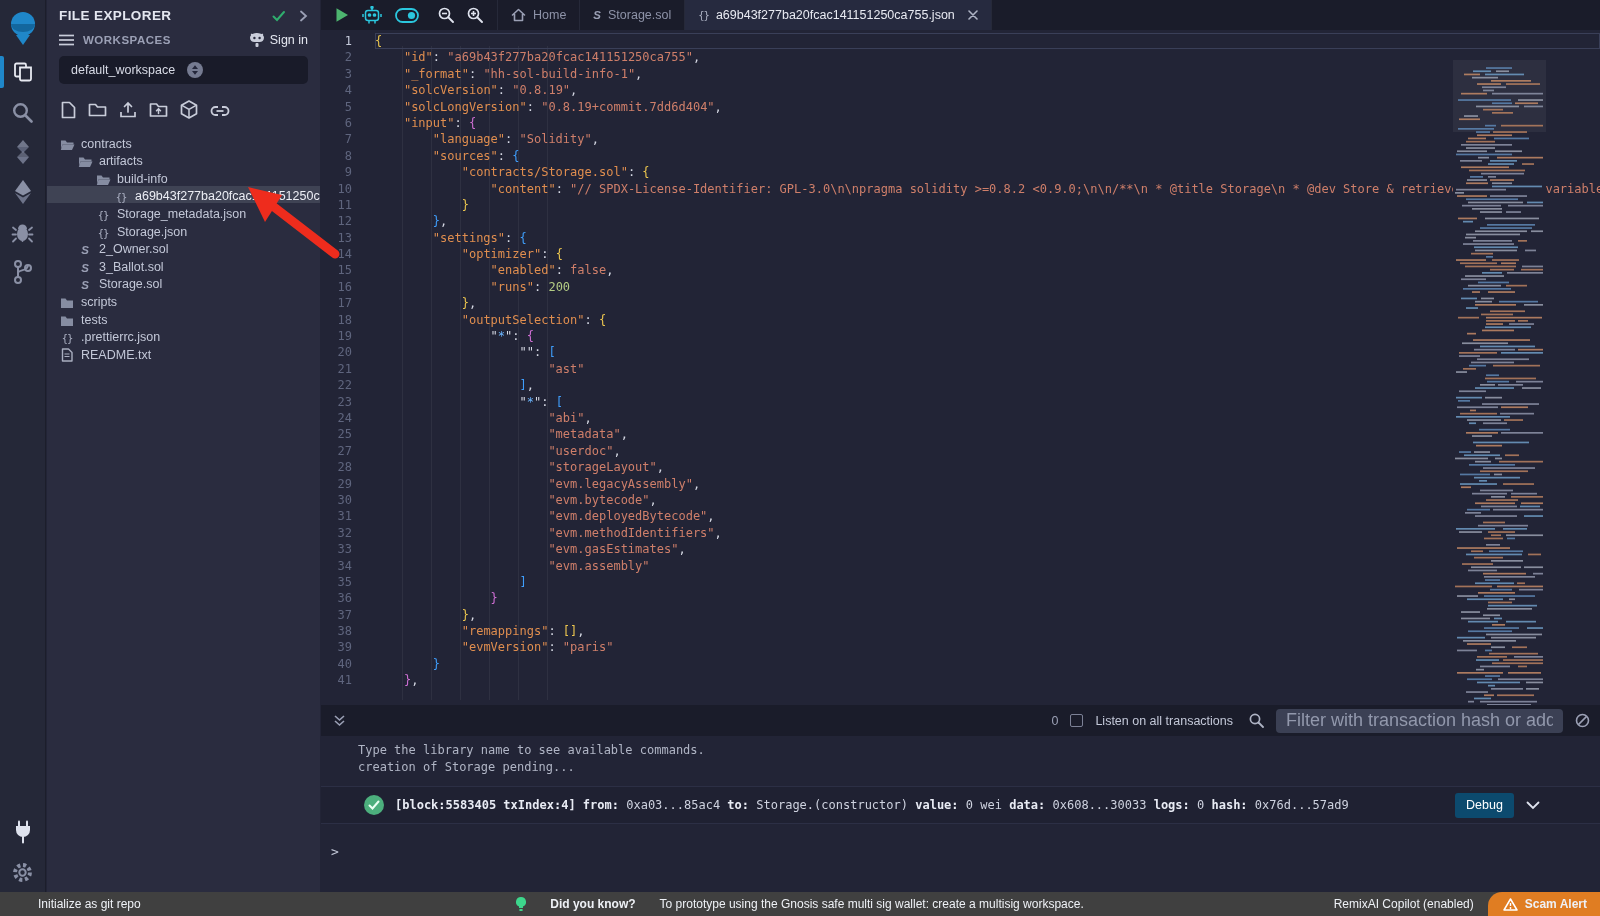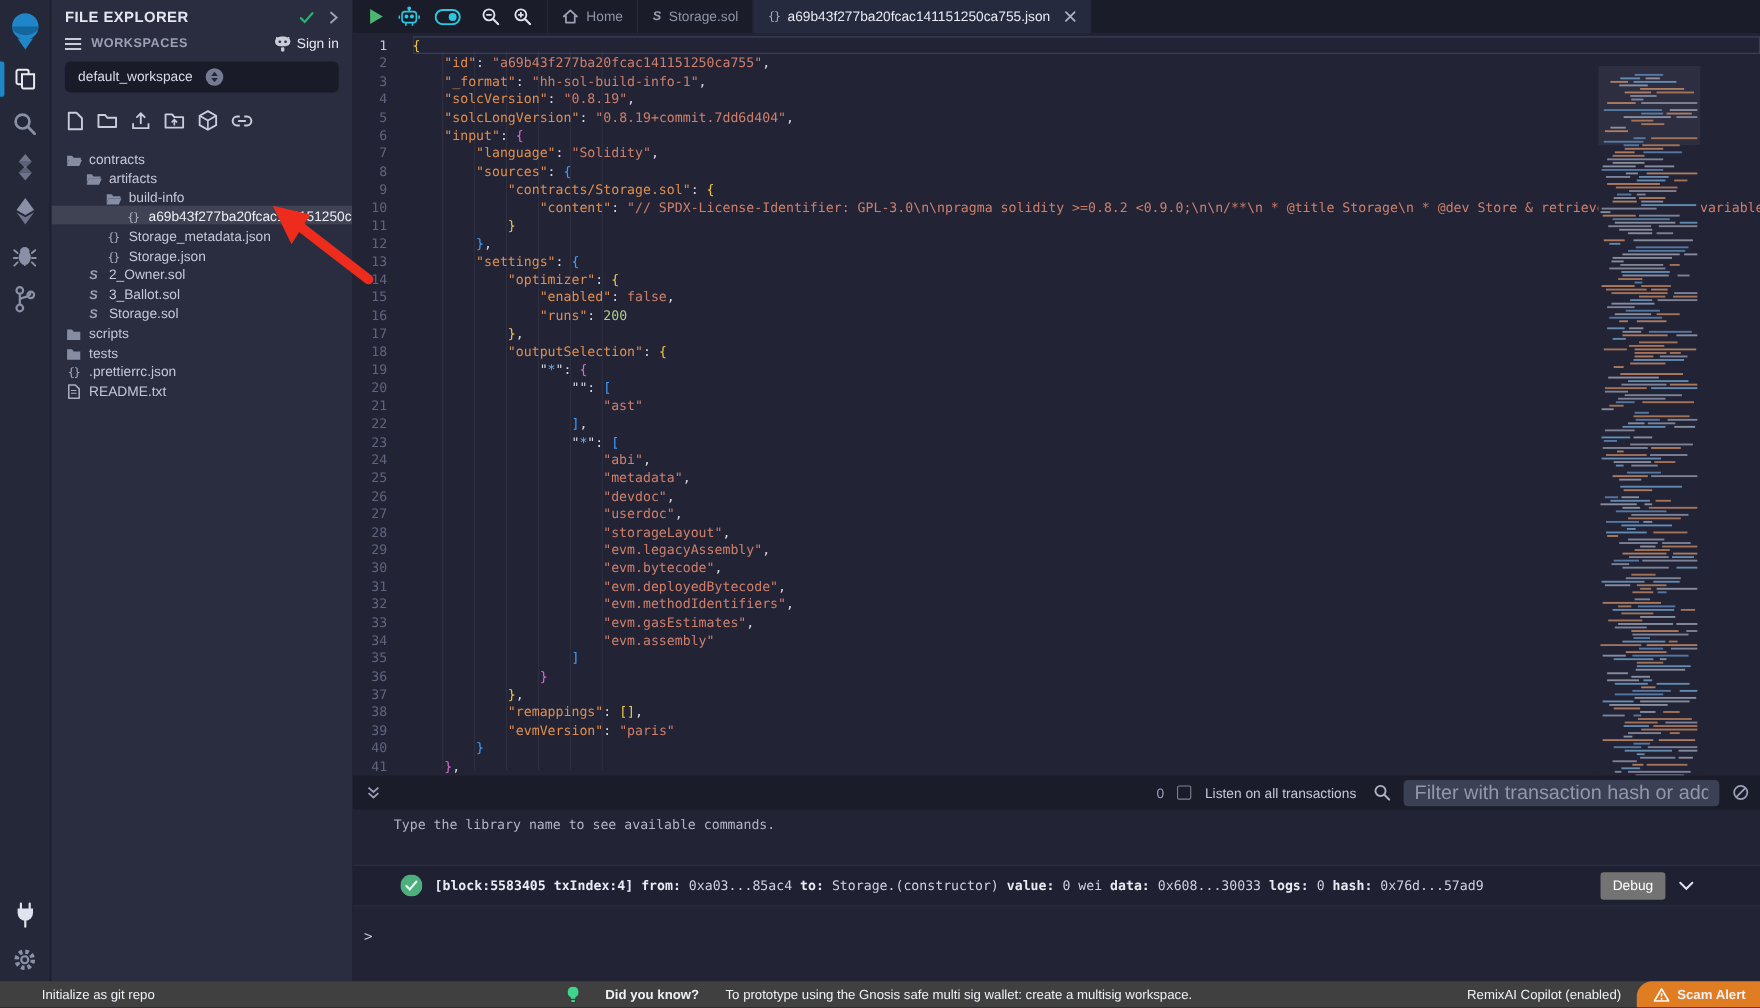--- a/index.html
+++ b/index.html
@@ -72,21 +72,21 @@
   .tt-input::placeholder { color:#9298ac; }
 
   #terminal { position:absolute; left:0; top:736px; width:1279px; height:156px; background:#222436;
               font-family:"DejaVu Sans Mono", monospace; font-size:12px; color:#b0b5c5; }
   .term-msg { padding-left:37px; line-height:16.5px; }
   .term-msg:first-child { padding-top:6px; }
   #txblock { position:absolute; left:0; top:50px; width:1279px; height:38px; background:#1f2132;
              border-top:1px solid #2c2f45; border-bottom:1px solid #2c2f45; display:flex; align-items:center; }
   #txtext { margin-left:74px; color:#ced2df; white-space:nowrap; overflow:hidden; flex:1; }
   #txtext b { color:#e8ebf4; }
-  .debug-btn { flex:none; width:59px; height:25px; background:#737373; color:#fff; border:none; border-radius:3px;
+  .debug-btn { flex:none; width:59px; height:25px; background:#0c4a6e; color:#fff; border:none; border-radius:3px;
                font-size:12.5px; font-family:"Liberation Sans", sans-serif; cursor:pointer; margin-right:12px; }
   .tx-chev { flex:none; margin-right:60px; cursor:pointer; display:flex; }
   #prompt { position:absolute; left:10px; top:108px; font-size:13px; color:#c3c8d8; }
 
   
   #statusbar { position:absolute; left:0; top:892px; width:1600px; height:24px; background:#404040;
                display:flex; align-items:center; color:#eef1f6; font-size:12px; }
   .sb-left { margin-left:38px; }
   .sb-center { position:absolute; left:0; right:0; display:flex; justify-content:center; align-items:center; gap:24px; pointer-events:none; }
   .sb-center b { font-weight:700; }
@@ -529,24 +529,20 @@
             <span class="ln">23</span>
             <span class="lt"><span class="tk-p">                    </span><span class="tk-w">"</span><span class="tk-star">*</span><span class="tk-w">"</span><span class="tk-p">: </span><span class="tk-b3">[</span></span>
           </div>
           <div class="cl">
             <span class="ln">24</span>
             <span class="lt"><span class="tk-p">                        </span><span class="tk-s">"abi"</span><span class="tk-p">,</span></span>
           </div>
           <div class="cl">
             <span class="ln">25</span>
             <span class="lt"><span class="tk-p">                        </span><span class="tk-s">"metadata"</span><span class="tk-p">,</span></span>
-          </div>
-          <div class="cl">
-            <span class="ln">26</span>
-            <span class="lt"><span class="tk-p">                        </span><span class="tk-s">"devdoc"</span><span class="tk-p">,</span></span>
           </div>
           <div class="cl">
             <span class="ln">27</span>
             <span class="lt"><span class="tk-p">                        </span><span class="tk-s">"userdoc"</span><span class="tk-p">,</span></span>
           </div>
           <div class="cl">
             <span class="ln">28</span>
             <span class="lt"><span class="tk-p">                        </span><span class="tk-s">"storageLayout"</span><span class="tk-p">,</span></span>
           </div>
           <div class="cl">
@@ -917,20 +913,21 @@
       <span style="display:flex;cursor:pointer;">
           <svg width="15" height="15" viewBox="0 0 15 15">
             <circle cx="7.5" cy="7.5" r="6" fill="none" stroke="#9ba0b5" stroke-width="1.6"></circle>
             <line x1="3.4" y1="11.6" x2="11.6" y2="3.4" stroke="#9ba0b5" stroke-width="1.6"></line>
           </svg>
         </span>
     </div>
 
     <div id="terminal">
       <div class="term-msg">Type the library name to see available commands.</div>
+      <div class="term-msg">creation of Storage pending...</div>
       <div id="txblock">
         <span style="position:absolute;left:43px;display:flex;">
             <svg width="20" height="20" viewBox="0 0 20 20">
               <circle cx="10" cy="10" r="10" fill="#4caf7d"></circle>
               <path d="M5.5 10.5l3 3 6-7" fill="none" stroke="#eafff3" stroke-width="2" stroke-linecap="round"></path>
             </svg>
           </span>
         <span id="txtext"><b>[block:5583405 txIndex:4]</b><span> </span><b>from:</b><span> 0xa03...85ac4 </span><b>to:</b><span> Storage.(constructor) </span><b>value:</b><span> 0 wei </span><b>data:</b><span> 0x608...30033 </span><b>logs:</b><span> 0 </span><b>hash:</b><span> 0x76d...57ad9</span></span>
         <button class="debug-btn">Debug</button>
         <span class="tx-chev">

